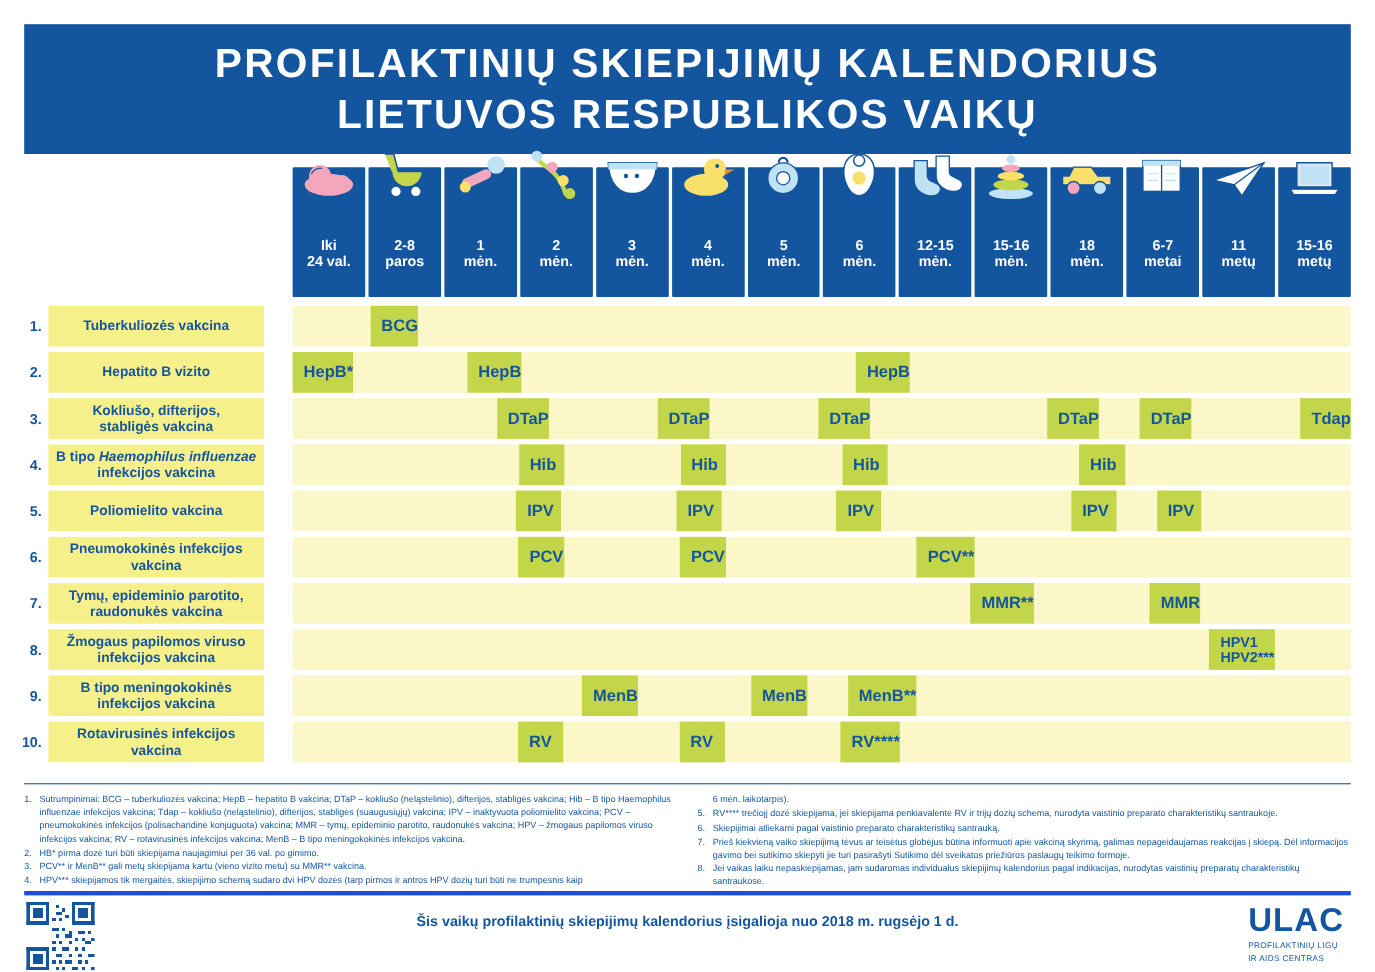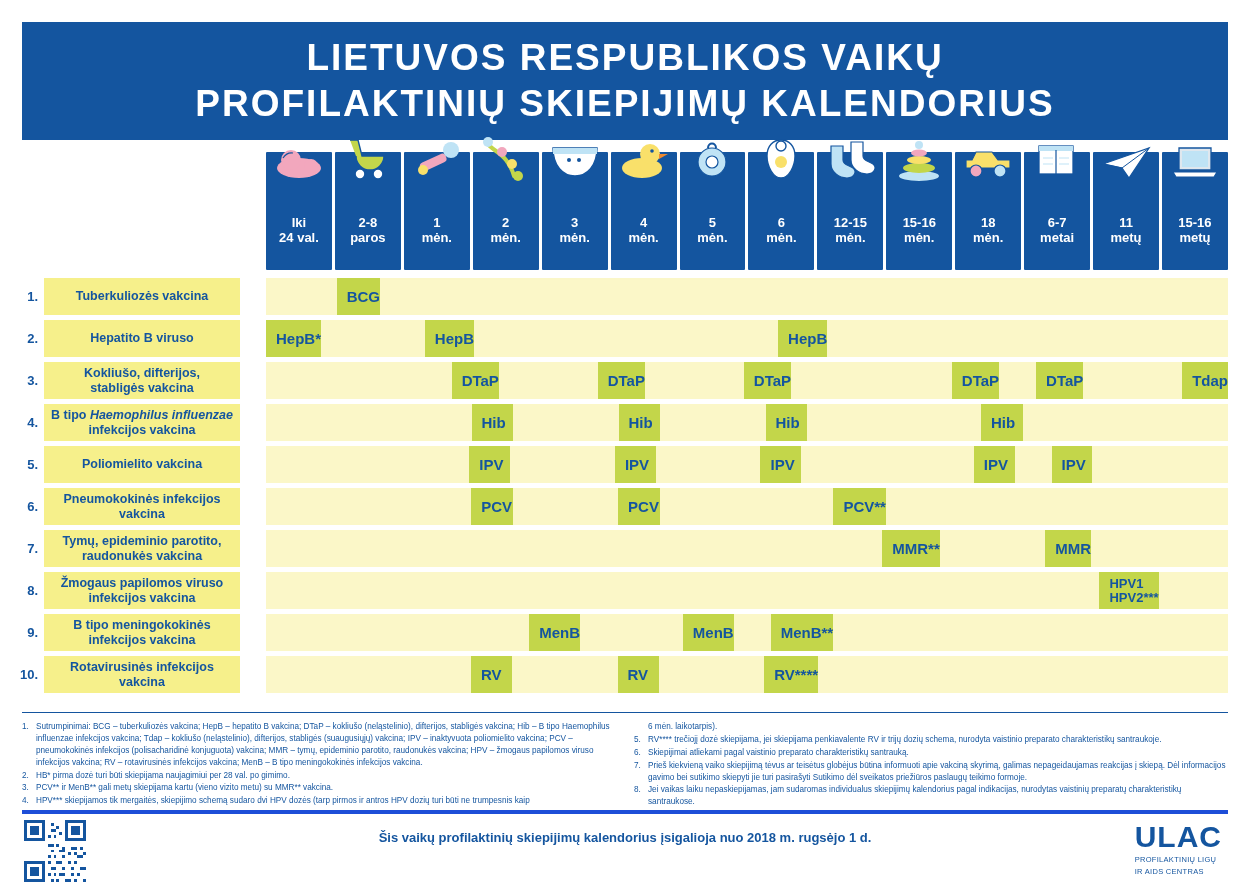--- a/index.html
+++ b/index.html
@@ -218,22 +218,22 @@
     margin-top: 3px;
     letter-spacing: .3px;
   }
 </style>
 </head>
 <body>
 
 <div class="page">
 
   <div class="header">
+    <div class="line">PROFILAKTINIŲ SKIEPIJIMŲ KALENDORIUS</div>
     <div class="line">LIETUVOS RESPUBLIKOS VAIKŲ</div>
-    <div class="line">PROFILAKTINIŲ SKIEPIJIMŲ KALENDORIUS</div>
   </div>
 
   <div class="agebar" id="agebar">
       <div class="agecol">
         <div class="icon">
           <svg width="56" height="46" viewBox="0 0 56 46">
             <ellipse cx="28" cy="32" rx="22" ry="10" fill="#f2a7bd"></ellipse>
             <circle cx="20" cy="24" r="10" fill="#f2a7bd"></circle>
             <path d="M12 22q4-6 10-5" stroke="#14559f" stroke-width="1.2" fill="none"></path>
             <circle cx="40" cy="30" r="7" fill="#f2a7bd"></circle>
@@ -410,21 +410,21 @@
           <div class="cell"></div>
           <div class="cell"></div>
           <div class="cell"></div>
           <div class="cell"></div>
           <div class="cell"></div>
           <div class="cell"></div>
         </div>
       </div>
       <div class="row">
         <div class="rownum">2.</div>
-        <div class="rowname" style="white-space: pre-line;">Hepatito B viruso</div>
+        <div class="rowname" style="white-space: pre-line;">Hepatito B vizito</div>
         <div class="track">
           <div class="cell filled">
             <span class="vtxt">HepB*</span>
           </div>
           <div class="cell"></div>
           <div class="cell filled">
             <span class="vtxt">HepB</span>
           </div>
           <div class="cell"></div>
           <div class="cell"></div>
@@ -668,21 +668,21 @@
     </div>
 
   <div class="notes">
     <div class="notescol" id="notes-left">
         <div class="note">
           <div class="n">1.</div>
           <div class="t">Sutrumpinimai: BCG – tuberkuliozės vakcina; HepB – hepatito B vakcina; DTaP – kokliušo (neląstelinio), difterijos, stabligės vakcina; Hib – B tipo Haemophilus influenzae infekcijos vakcina; Tdap – kokliušo (neląstelinio), difterijos, stabligės (suaugusiųjų) vakcina; IPV – inaktyvuota poliomielito vakcina; PCV – pneumokokinės infekcijos (polisacharidinė konjuguota) vakcina; MMR – tymų, epideminio parotito, raudonukės vakcina; HPV – žmogaus papilomos viruso infekcijos vakcina; RV – rotavirusinės infekcijos vakcina; MenB – B tipo meningokokinės infekcijos vakcina.</div>
         </div>
         <div class="note">
           <div class="n">2.</div>
-          <div class="t">HB* pirma dozė turi būti skiepijama naujagimiui per 28 val. po gimimo.</div>
+          <div class="t">HB* pirma dozė turi būti skiepijama naujagimiui per 36 val. po gimimo.</div>
         </div>
         <div class="note">
           <div class="n">3.</div>
           <div class="t">PCV** ir MenB** gali metų skiepijama kartu (vieno vizito metu) su MMR** vakcina.</div>
         </div>
         <div class="note">
           <div class="n">4.</div>
           <div class="t">HPV*** skiepijamos tik mergaitės, skiepijimo schemą sudaro dvi HPV dozės (tarp pirmos ir antros HPV dozių turi būti ne trumpesnis kaip</div>
         </div>
       </div>

